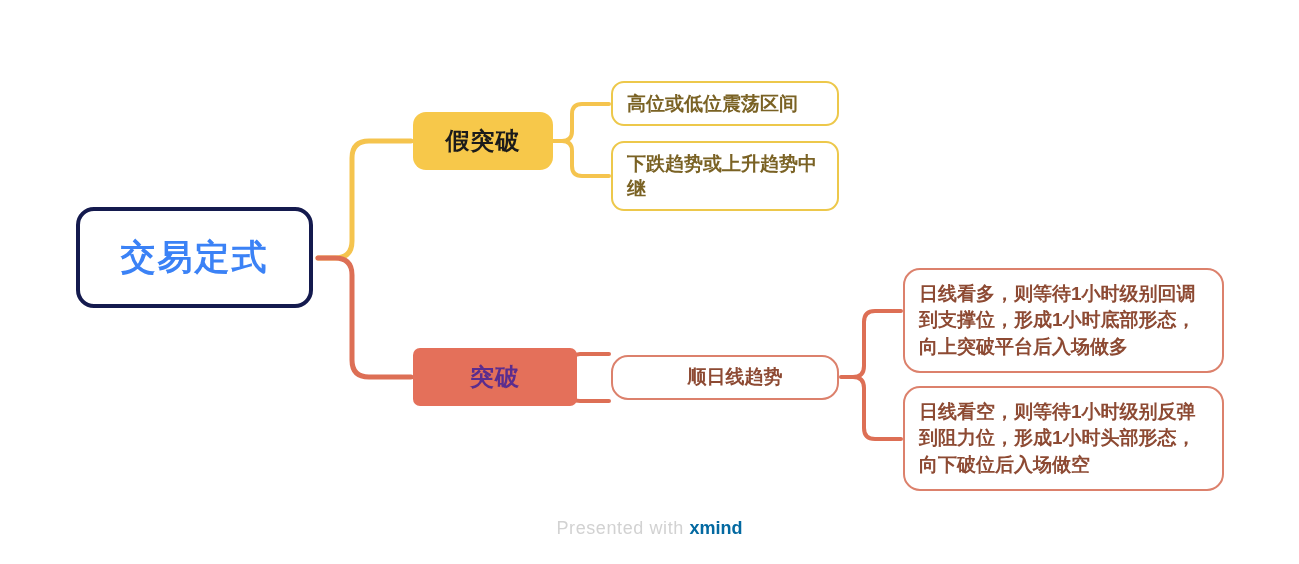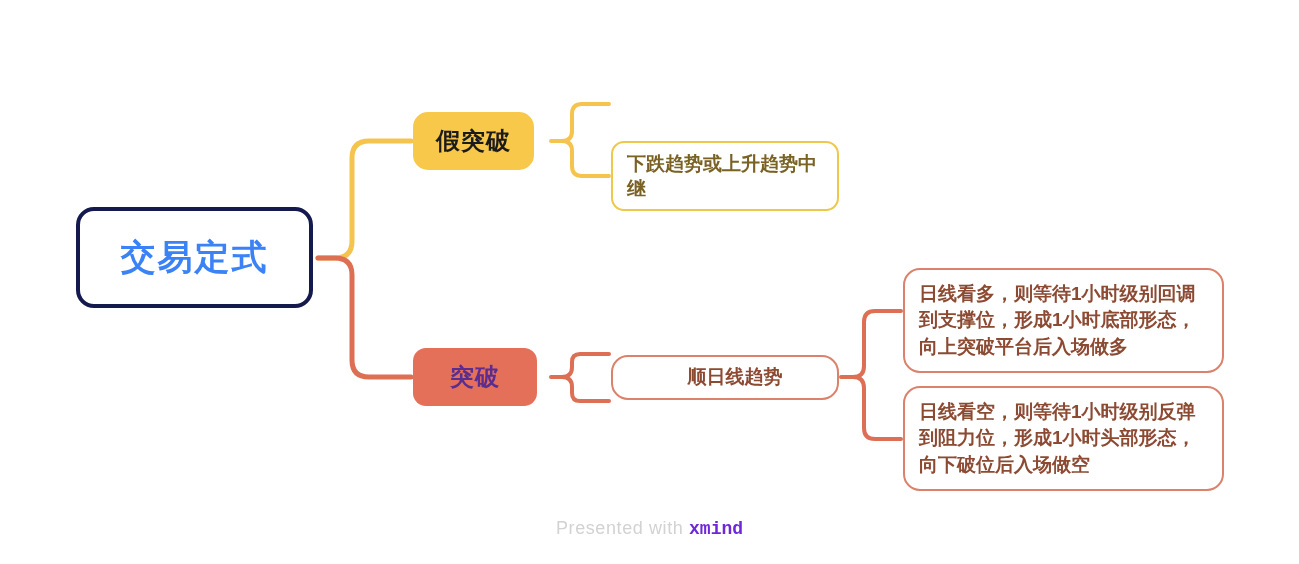--- a/index.html
+++ b/index.html
@@ -53,37 +53,37 @@
   }
 
   
   .node-branch {
     justify-content: center;
     border-radius: 13px;
   }
   .node-fake {
     left: 413px;
     top: 112px;
-    width: 121px;
+    width: 140px;
     height: 58px;
     background: #F7C84A;
-    border-radius: 15px;
   }
   .node-fake .label {
     color: #1b1b1b;
     font-size: 24px;
     font-weight: bold;
     letter-spacing: 1px;
   }
   .node-break {
     left: 413px;
     top: 348px;
-    width: 124px;
+    width: 164px;
     height: 58px;
     background: #E4705A;
+    border-radius: 7px;
   }
   .node-break .label {
     color: #5B2D8E;
     font-size: 24px;
     font-weight: bold;
     letter-spacing: 1px;
   }
 
   
   .node-outline {
@@ -157,23 +157,22 @@
     top: 518px;
     width: 1299px;
     text-align: center;
     font-size: 18px;
     color: #d2d2d2;
     letter-spacing: 0.6px;
     user-select: none;
   }
   .watermark .brand {
     font-weight: bold;
-    color: #6d28d9;
+    color: #0369a1;
     letter-spacing: 0;
-    font-family: Liberation Mono, monospace;
   }
 </style>
 </head>
 <body>
 
 <div id="canvas">
 
   <svg id="connectors" viewBox="0 0 1299 564" xmlns="http://www.w3.org/2000/svg">
 
     <path d="M 318 258 L 335 258 Q 352 258 352 241 L 352 158 Q 352 141 369 141 L 411 141" fill="none" stroke="#F5C44E" stroke-width="5" stroke-linecap="round"></path>
@@ -198,20 +197,23 @@
   </svg>
 
   <div class="node node-root">
     <span class="label">交易定式</span>
   </div>
 
   <div class="node node-branch node-fake">
     <span class="label">假突破</span>
   </div>
 
+  <div class="node node-outline node-f1">
+    <span class="label">高位或低位震荡区间</span>
+  </div>
 
   <div class="node node-outline node-f2">
     <span class="label">下跌趋势或上升趋势中继</span>
   </div>
 
   <div class="node node-branch node-break">
     <span class="label">突破</span>
   </div>
 
   <div class="node node-coral node-b1">

